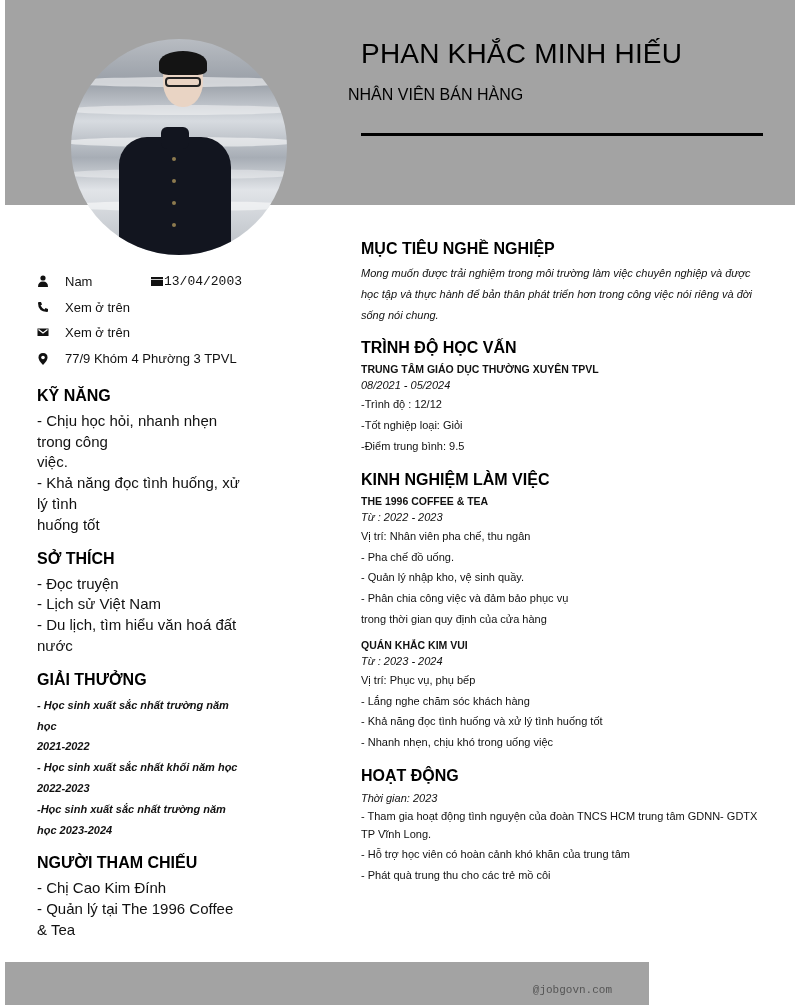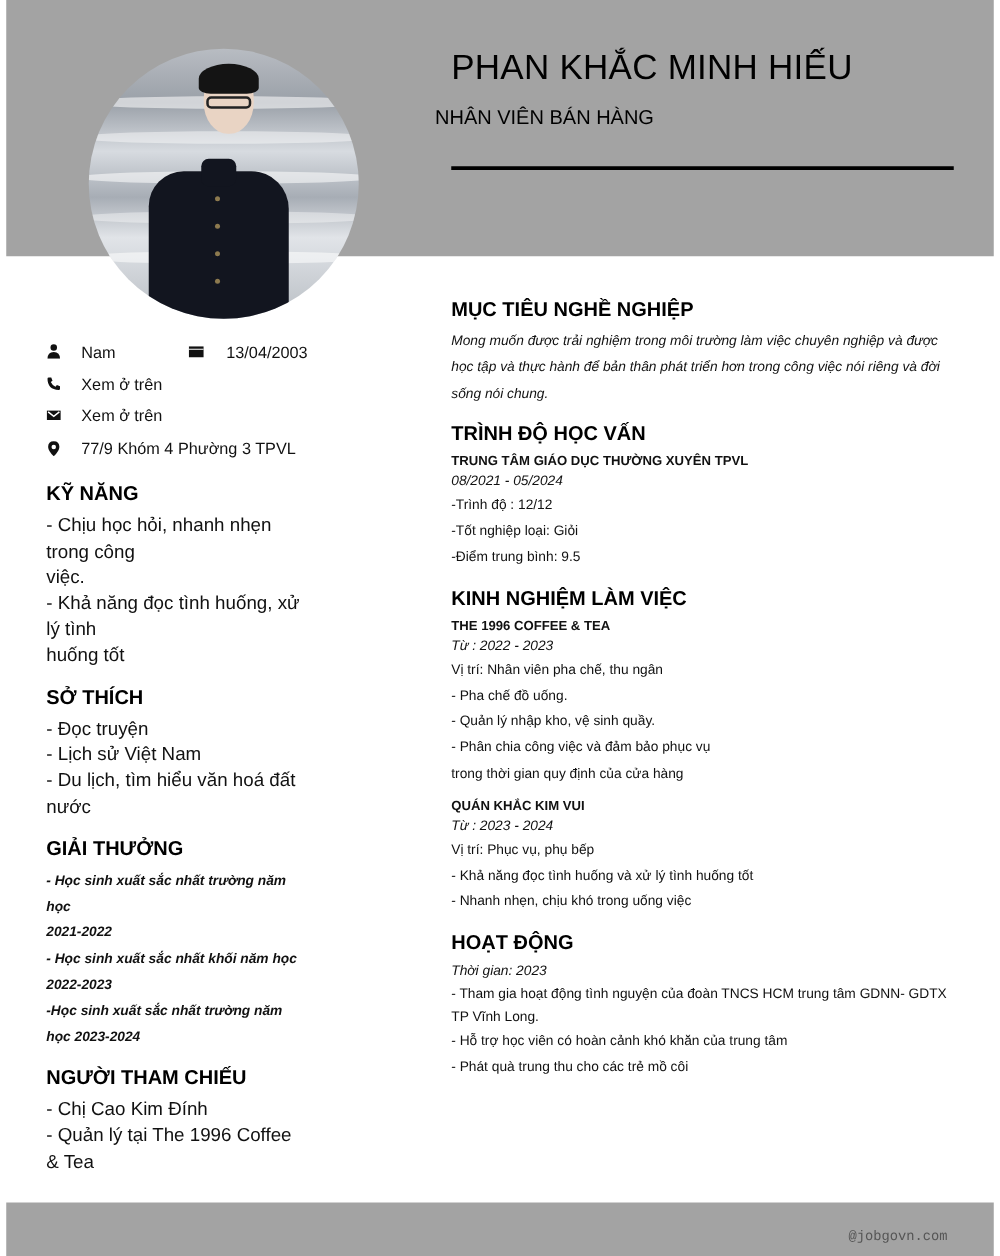--- a/index.html
+++ b/index.html
@@ -1,20 +1,20 @@
 <!DOCTYPE html>
 <html><head>
 <meta charset="utf-8">
 <style>
   * { box-sizing: border-box; margin: 0; padding: 0; }
   html, body { width: 800px; height: 1005px; background: #ffffff; overflow: hidden; }
   body { position: relative; font-family: "Liberation Sans", sans-serif; color: #111; }
 
   .header-band { position: absolute; left: 5px; top: 0; width: 790px; height: 205px; background: #a3a3a3; }
-  .footer-band { position: absolute; left: 5px; top: 962px; width: 790px; height: 43px; background: #a3a3a3; }
+  .footer-band { position: absolute; left: 5px; top: 962px; width: 644px; height: 43px; background: #a3a3a3; }
   .footer-text { position: absolute; right: 37px; top: 22px; font-family: "Liberation Mono", monospace; font-size: 11px; color: #555; }
 
   .photo { position: absolute; left: 71px; top: 39px; width: 216px; height: 216px; border-radius: 50%; overflow: hidden;
            background: linear-gradient(180deg, #b8bcc2 0%, #9aa0a8 20%, #d7dbe0 38%, #a7adb5 55%, #e1e4e8 70%, #b9bec4 100%); }
   .photo .wave { position: absolute; left: -10px; width: 240px; height: 10px; border-radius: 50%; background: rgba(255,255,255,0.55); }
   .photo .body { position: absolute; left: 48px; top: 98px; width: 112px; height: 130px; background: #12151f; border-radius: 28px 30px 0 0; }
   .photo .collar { position: absolute; left: 90px; top: 88px; width: 28px; height: 22px; background: #12151f; border-radius: 6px; }
   .photo .head { position: absolute; left: 92px; top: 16px; width: 40px; height: 52px; background: #e9d4c4; border-radius: 45% 45% 48% 48%; }
   .photo .hair { position: absolute; left: 88px; top: 12px; width: 48px; height: 24px; background: #141414; border-radius: 50% 50% 20% 20%; }
   .photo .glasses { position: absolute; left: 94px; top: 38px; width: 36px; height: 10px; border: 2px solid #222; border-radius: 4px; }
@@ -24,21 +24,21 @@
   .job-title { position: absolute; left: 348px; top: 86px; font-size: 16px; color: #000; }
   .title-rule { position: absolute; left: 361px; top: 133px; width: 402px; height: 3px; background: #000; }
 
   .left-col { position: absolute; left: 37px; top: 272px; width: 210px; }
   .right-col { position: absolute; left: 361px; top: 240px; width: 402px; }
 
   .contact-row { position: relative; height: 25.7px; font-size: 13px; }
   .contact-row .ic { position: absolute; left: 0; top: 3px; width: 12px; height: 12px; }
   .contact-row .txt { position: absolute; left: 28px; top: 2px; white-space: nowrap; }
   .contact-row .ic2 { position: absolute; left: 114px; top: 5px; width: 12px; height: 9px; }
-  .contact-row .txt2 { position: absolute; left: 144px; top: 2px; white-space: nowrap; }
+  .contact-row .txt2 { position: absolute; left: 127px; top: 2px; white-space: nowrap; font-family: Liberation Mono, monospace; }
 
   .sec-title { font-size: 16px; font-weight: bold; color: #000; }
   .left-col .sec-title { margin-top: 14px; margin-bottom: 6px; }
   .small { font-size: 15px; line-height: 20.8px; color: #111; }
   .small-bold-it { font-size: 11px; line-height: 20.8px; font-weight: bold; font-style: italic; color: #111; }
 
   .right-col .sec-title { margin-bottom: 5px; }
   .right-col .sec { margin-bottom: 14px; }
   .objective { font-size: 11px; font-style: italic; line-height: 20.8px; }
   .org { font-size: 10.5px; font-weight: bold; line-height: 15px; margin-top: 2px; }
@@ -161,20 +161,21 @@
       <div class="line">Vị trí: Nhân viên pha chế, thu ngân</div>
       <div class="line">- Pha chế đồ uống.</div>
       <div class="line">- Quản lý nhập kho, vệ sinh quầy.</div>
       <div class="line">- Phân chia công việc và đảm bảo phục vụ</div>
       <div class="line">trong thời gian quy định của cửa hàng</div>
     </div>
     <div class="job">
       <div class="org">QUÁN KHẮC KIM VUI</div>
       <div class="period">Từ : 2023 - 2024</div>
       <div class="line">Vị trí: Phục vụ, phụ bếp</div>
+      <div class="line">- Lắng nghe chăm sóc khách hàng</div>
       <div class="line">- Khả năng đọc tình huống và xử lý tình huống tốt</div>
       <div class="line">- Nhanh nhẹn, chịu khó trong uống việc</div>
     </div>
   </div>
 
   <div class="sec">
     <div class="sec-title">HOẠT ĐỘNG</div>
     <div class="period" style="margin-top:4px">Thời gian: 2023</div>
     <div class="line" style="line-height:18.5px">- Tham gia hoạt động tình nguyện của đoàn TNCS HCM trung tâm GDNN- GDTX TP Vĩnh Long.</div>
     <div class="line">- Hỗ trợ học viên có hoàn cảnh khó khăn của trung tâm</div>

